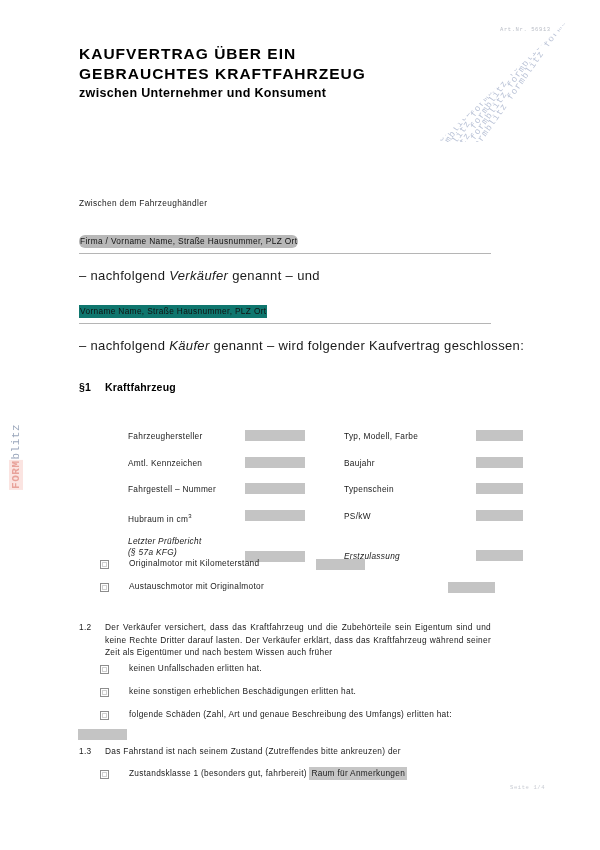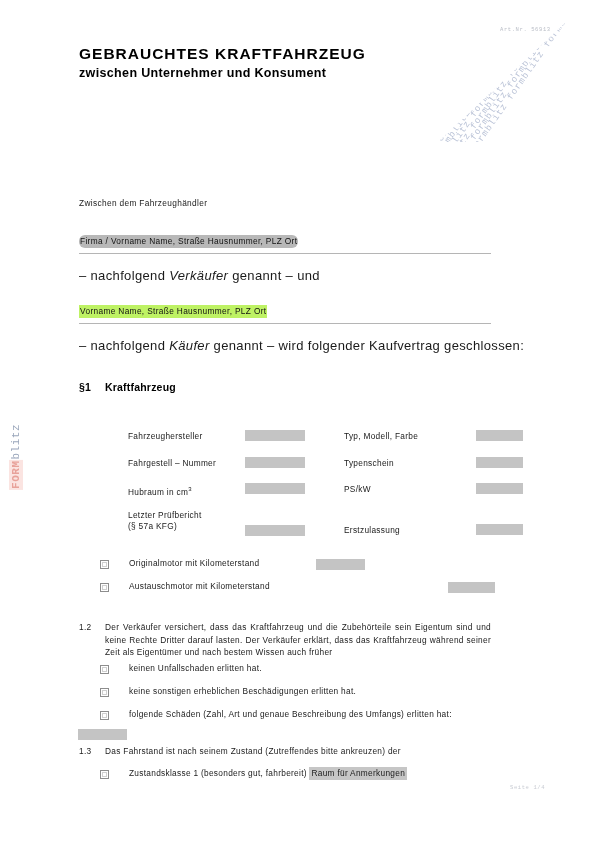--- a/index.html
+++ b/index.html
@@ -134,21 +134,21 @@
     width: 412px;
   }
   .party-line .hl {
     display: inline-block;
     font-size: 8.3px;
     letter-spacing: 0.35px;
     padding: 1px 1px 2px 1px;
     color: #111;
   }
   .party-line .hl.dark { background: #b8b8b8; border-radius: 6px; }
-  .party-line .hl.light { background: #bef264; }
+  .party-line .hl.light { background: #0f766e; }
   .party-line .rule {
     border-bottom: 0.8px solid #b5b5b5;
     margin-top: 5px;
     width: 412px;
   }
 
   .party-1 { top: 230px; }
   .party-2 { top: 300px; }
 
   .note-line {
@@ -222,21 +222,21 @@
   .flabel.col-l { left: 0; top: 1px; }
   .flabel.col-r { left: 216px; top: 1px; }
   .fbox {
     position: absolute;
     background: #c4c4c4;
     height: 11px;
   }
   .fbox.col-l { left: 117px; top: 0px; width: 60px; }
   .fbox.col-r { left: 348px; top: 0px; width: 47px; }
 
-  .frow.tall { height: 38px; }
+  .frow.tall { height: 38px; font-style: italic; }
   .frow.tall .flabel.col-l { top: 0px; }
   .frow.tall .fbox.col-l { top: 15px; }
   .frow.tall .flabel.col-r { top: 15px; }
   .frow.tall .fbox.col-r { top: 14px; }
   .flabel .l2 { display: block; }
 
   sup { font-size: 6px; vertical-align: super; }
 
   
   .cbrow {
@@ -336,20 +336,21 @@
         <div class="wmrow">formblitz formblitz formblitz formblitz formblitz formblitz </div>
         <div class="wmrow">formblitz formblitz formblitz formblitz formblitz formblitz </div>
         <div class="wmrow">formblitz formblitz formblitz formblitz formblitz formblitz </div>
         <div class="wmrow">formblitz formblitz formblitz formblitz formblitz formblitz </div>
       </div>
   </div>
 
   <div class="art-nr">Art.Nr.  56913</div>
 
   <div class="title-block">
+    <div class="title-line">KAUFVERTRAG ÜBER EIN</div>
     <div class="title-line">GEBRAUCHTES KRAFTFAHRZEUG</div>
     <div class="subtitle-line">zwischen Unternehmer und Konsument</div>
   </div>
 
   <div class="intro-lead">Zwischen dem Fahrzeughändler</div>
 
   <div class="party-line party-1">
     <span class="hl dark">Firma / Vorname Name, Straße Hausnummer, PLZ Ort</span>
     <div class="rule"></div>
   </div>
@@ -374,20 +375,26 @@
 
   <div class="fields">
 
     <div class="frow">
       <span class="flabel col-l">Fahrzeughersteller</span>
       <span class="fbox col-l"></span>
       <span class="flabel col-r">Typ, Modell, Farbe</span>
       <span class="fbox col-r"></span>
     </div>
 
+    <div class="frow">
+      <span class="flabel col-l">Amtl. Kennzeichen</span>
+      <span class="fbox col-l"></span>
+      <span class="flabel col-r">Baujahr</span>
+      <span class="fbox col-r"></span>
+    </div>
 
     <div class="frow">
       <span class="flabel col-l">Fahrgestell – Nummer</span>
       <span class="fbox col-l"></span>
       <span class="flabel col-r">Typenschein</span>
       <span class="fbox col-r"></span>
     </div>
 
     <div class="frow">
       <span class="flabel col-l"><span>Hubraum in cm</span><sup>3</sup></span>
@@ -409,21 +416,21 @@
   </div>
 
   <div class="cbrow cb-motor-1">
     <span class="cbox"></span>
     <span class="cblabel">Originalmotor mit Kilometerstand</span>
     <span class="cbbox-val"></span>
   </div>
 
   <div class="cbrow cb-motor-2">
     <span class="cbox"></span>
-    <span class="cblabel">Austauschmotor mit Kilometerstand</span>
+    <span class="cblabel">Austauschmotor mit Originalmotor</span>
     <span class="cbbox-val"></span>
   </div>
 
   <div class="clause clause-12 justify">
     <span class="cnum">1.2</span>
     <span class="ctext">Der Verkäufer versichert, dass das Kraftfahrzeug und die Zubehörteile sein Eigentum sind und keine Rechte Dritter darauf lasten. Der Verkäufer erklärt, dass das Kraftfahrzeug während seiner Zeit als Eigentümer und nach bestem Wissen auch früher</span>
   </div>
 
   <div class="cbrow cb-d1">
     <span class="cbox"></span>

